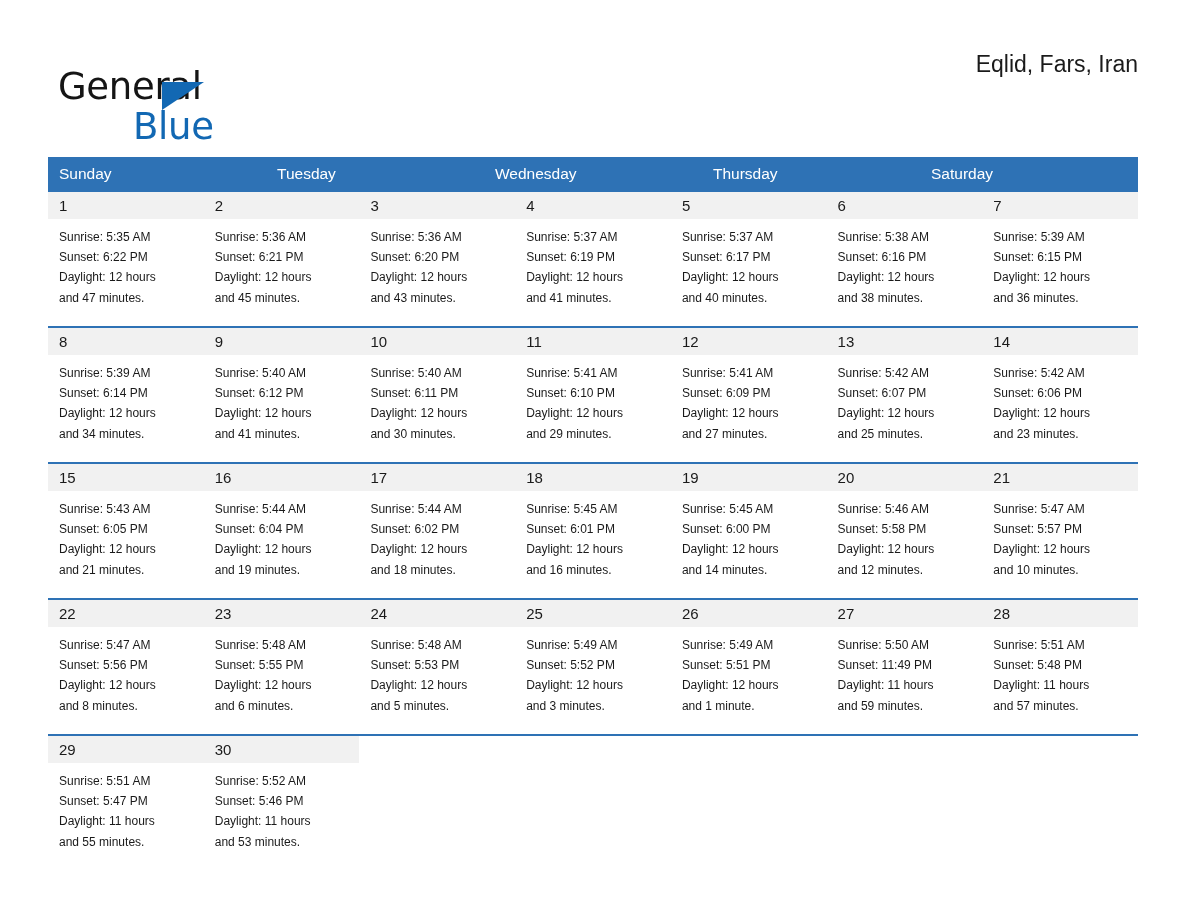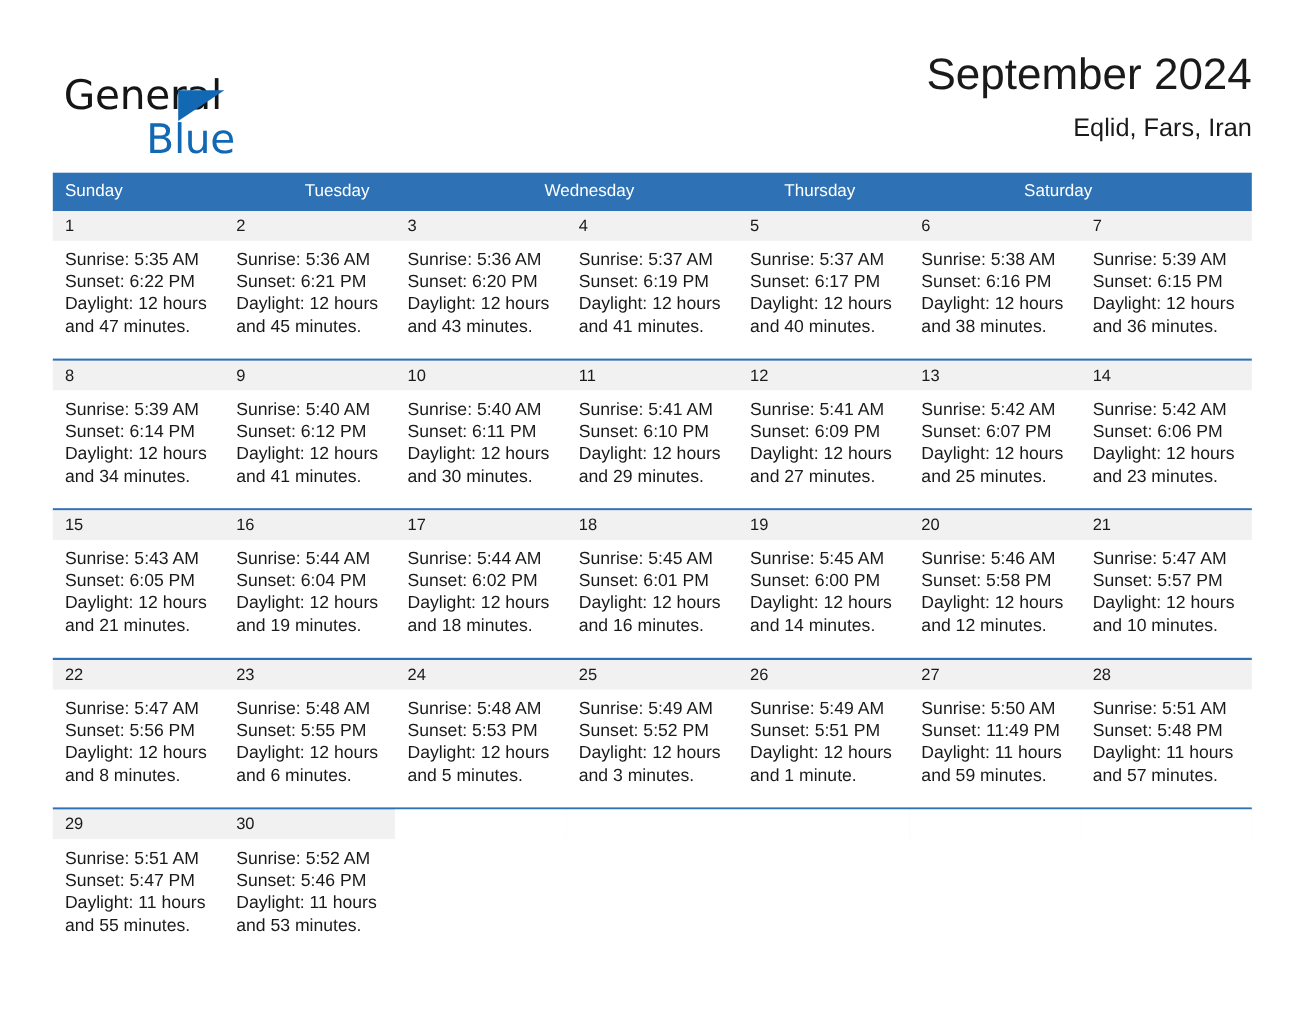--- a/index.html
+++ b/index.html
@@ -150,21 +150,21 @@
     display: flex;
     width: 100%;
     background: #ffffff;
     min-height: 107px;
   }
   .detail-cell {
     flex: 1 1 0;
     min-width: 0;
     box-sizing: border-box;
     padding: 8px 8px 0 11px;
-    font-size: 16px;
+    font-size: 12px;
     line-height: 20.2px;
     color: #1a1a1a;
   }
   .detail-cell div {
     white-space: nowrap;
   }
 
   .last-week .detail-strip {
     min-height: 112px;
   }
@@ -176,21 +176,20 @@
 
   <div class="header">
 
     <div class="logo">
       <span class="logo-general">General</span>
       <span class="logo-tri"></span>
       <span class="logo-blue">Blue</span>
     </div>
 
     <div class="title-block">
-      <div class="month-title">September 2024</div>
       <div class="location-title">Eqlid, Fars, Iran</div>
     </div>
 
   </div>
 
   <div class="calendar">
 
     <div class="cal-row weekday-header">
       <div class="weekday-cell">Sunday</div>
       <div class="weekday-cell">Tuesday</div>

